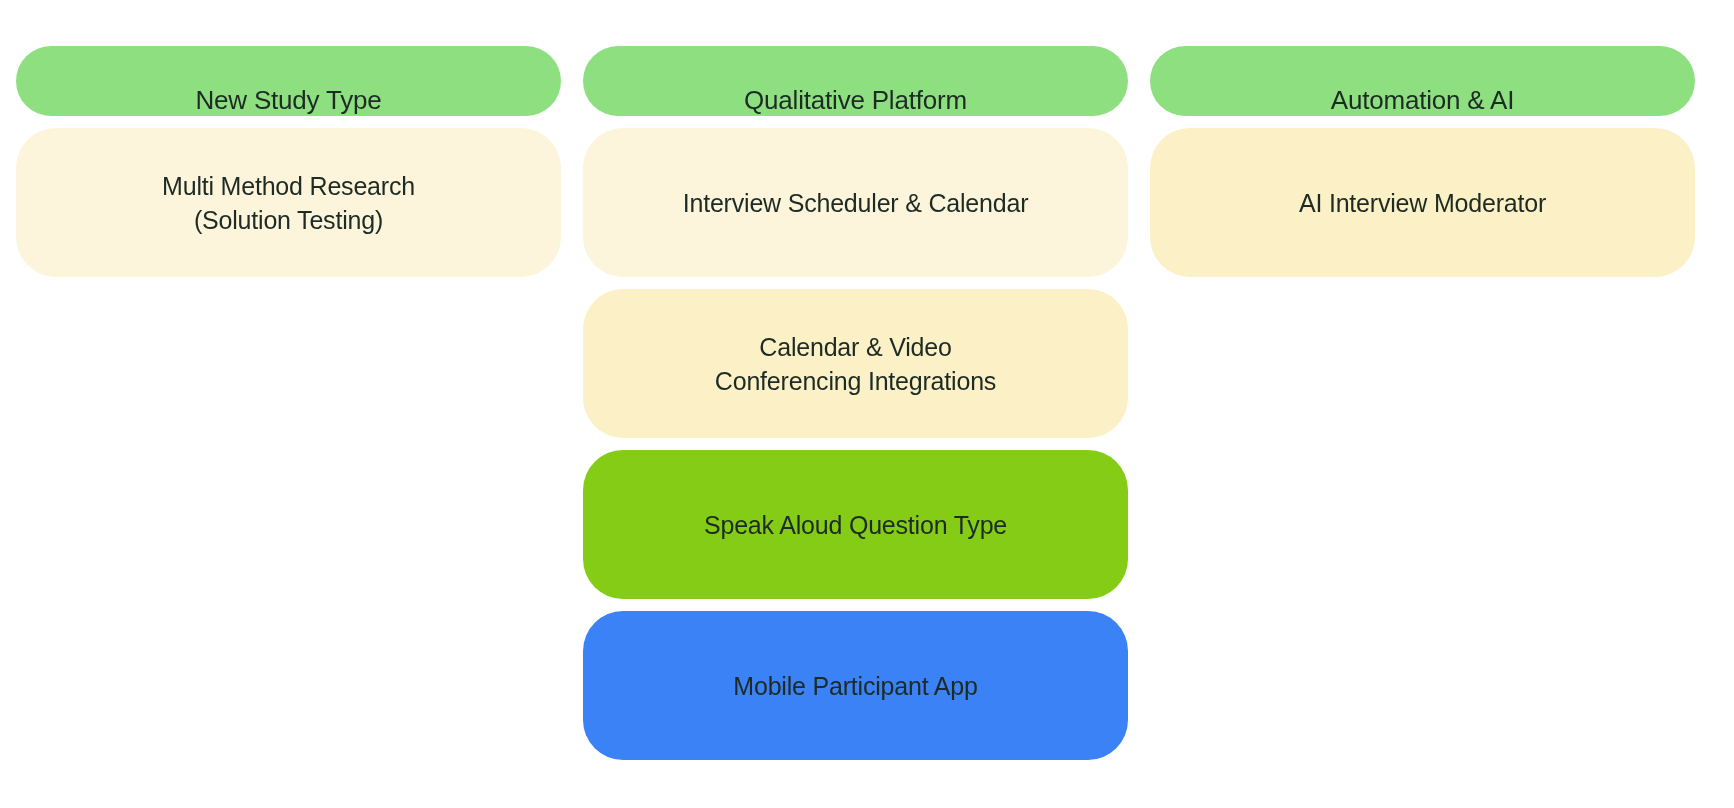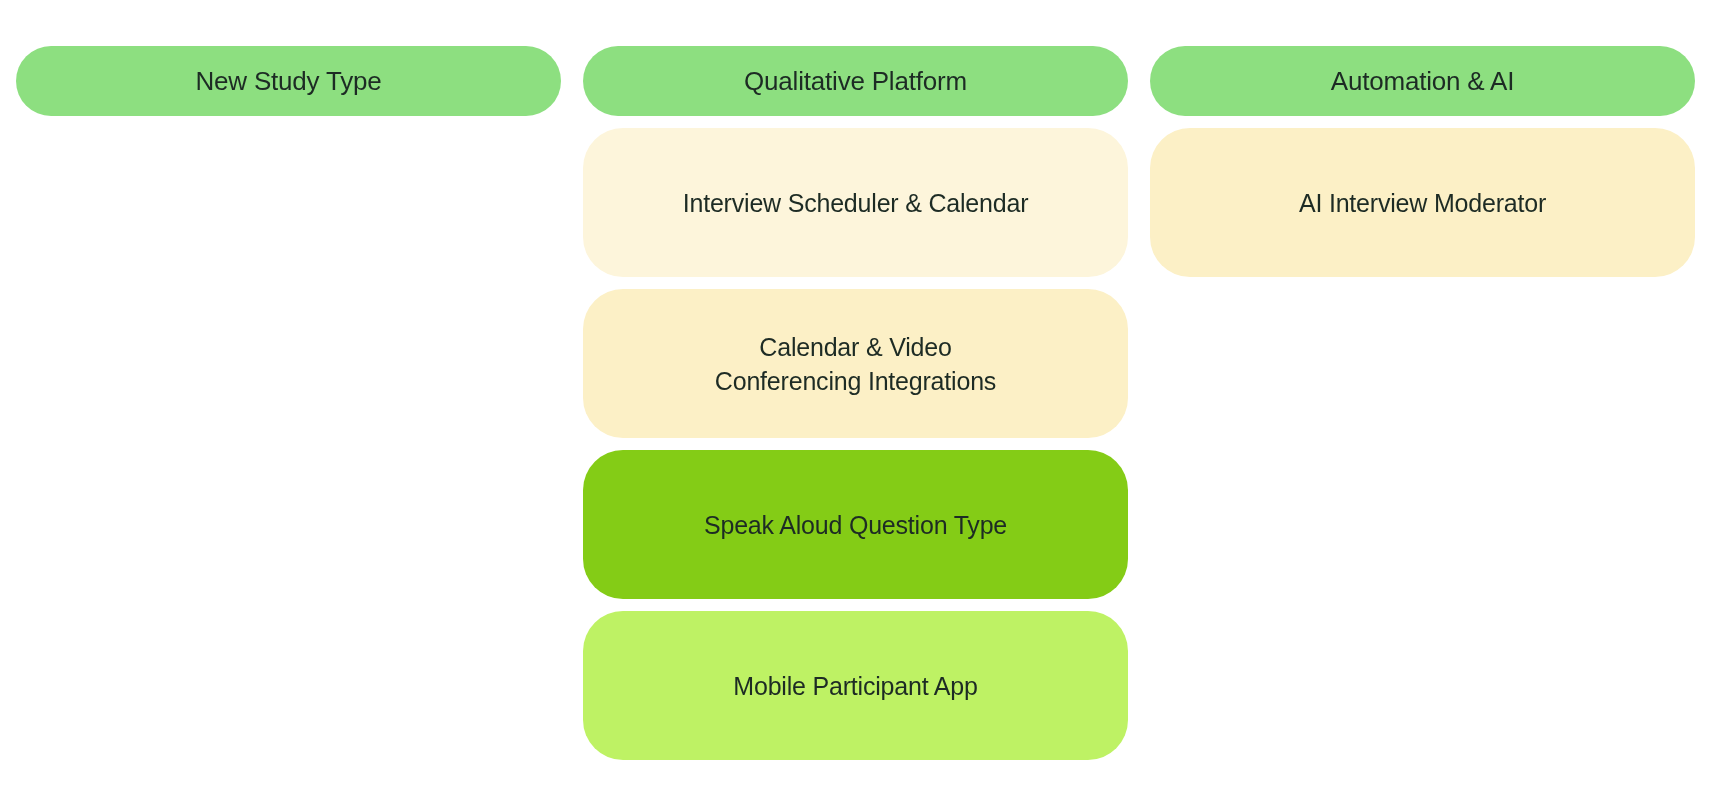--- a/index.html
+++ b/index.html
@@ -26,21 +26,21 @@
   }
   .col-1 { left: 16px; }
   .col-2 { left: 583px; }
   .col-3 { left: 1150px; }
   .col-header {
     height: 70px;
     flex: 0 0 70px;
     border-radius: 35px;
     background: #8ddf80;
     display: flex;
-    align-items: center;
+    align-items: flex-end;
     justify-content: center;
     font-size: 26px;
     font-weight: 500;
     letter-spacing: -0.2px;
   }
   .card {
     min-height: 149px;
     border-radius: 40px;
     display: flex;
     flex-direction: column;
@@ -51,31 +51,35 @@
     font-weight: 500;
     line-height: 34px;
     letter-spacing: -0.2px;
     padding: 0 20px;
     box-sizing: border-box;
   }
   .card-line-2 { font-weight: 400; }
   .tier-1 { background: #fdf5db; }
   .tier-2 { background: #fcf0c6; }
   .tier-3 { background: #84cc16; }
-  .tier-4 { background: #bef264; }
+  .tier-4 { background: #3b82f6; }
 </style>
 </head>
 <body>
 
 <div class="board">
 
   <section class="column col-1">
     <header class="col-header">
       <span>New Study Type</span>
     </header>
+    <div class="card tier-1">
+      <div class="card-line-1">Multi Method Research</div>
+      <div class="card-line-2">(Solution Testing)</div>
+    </div>
   </section>
 
   <section class="column col-2">
     <header class="col-header">
       <span>Qualitative Platform</span>
     </header>
     <div class="card tier-1">
       <div class="card-line-1">Interview Scheduler &amp; Calendar</div>
     </div>
     <div class="card tier-2">

